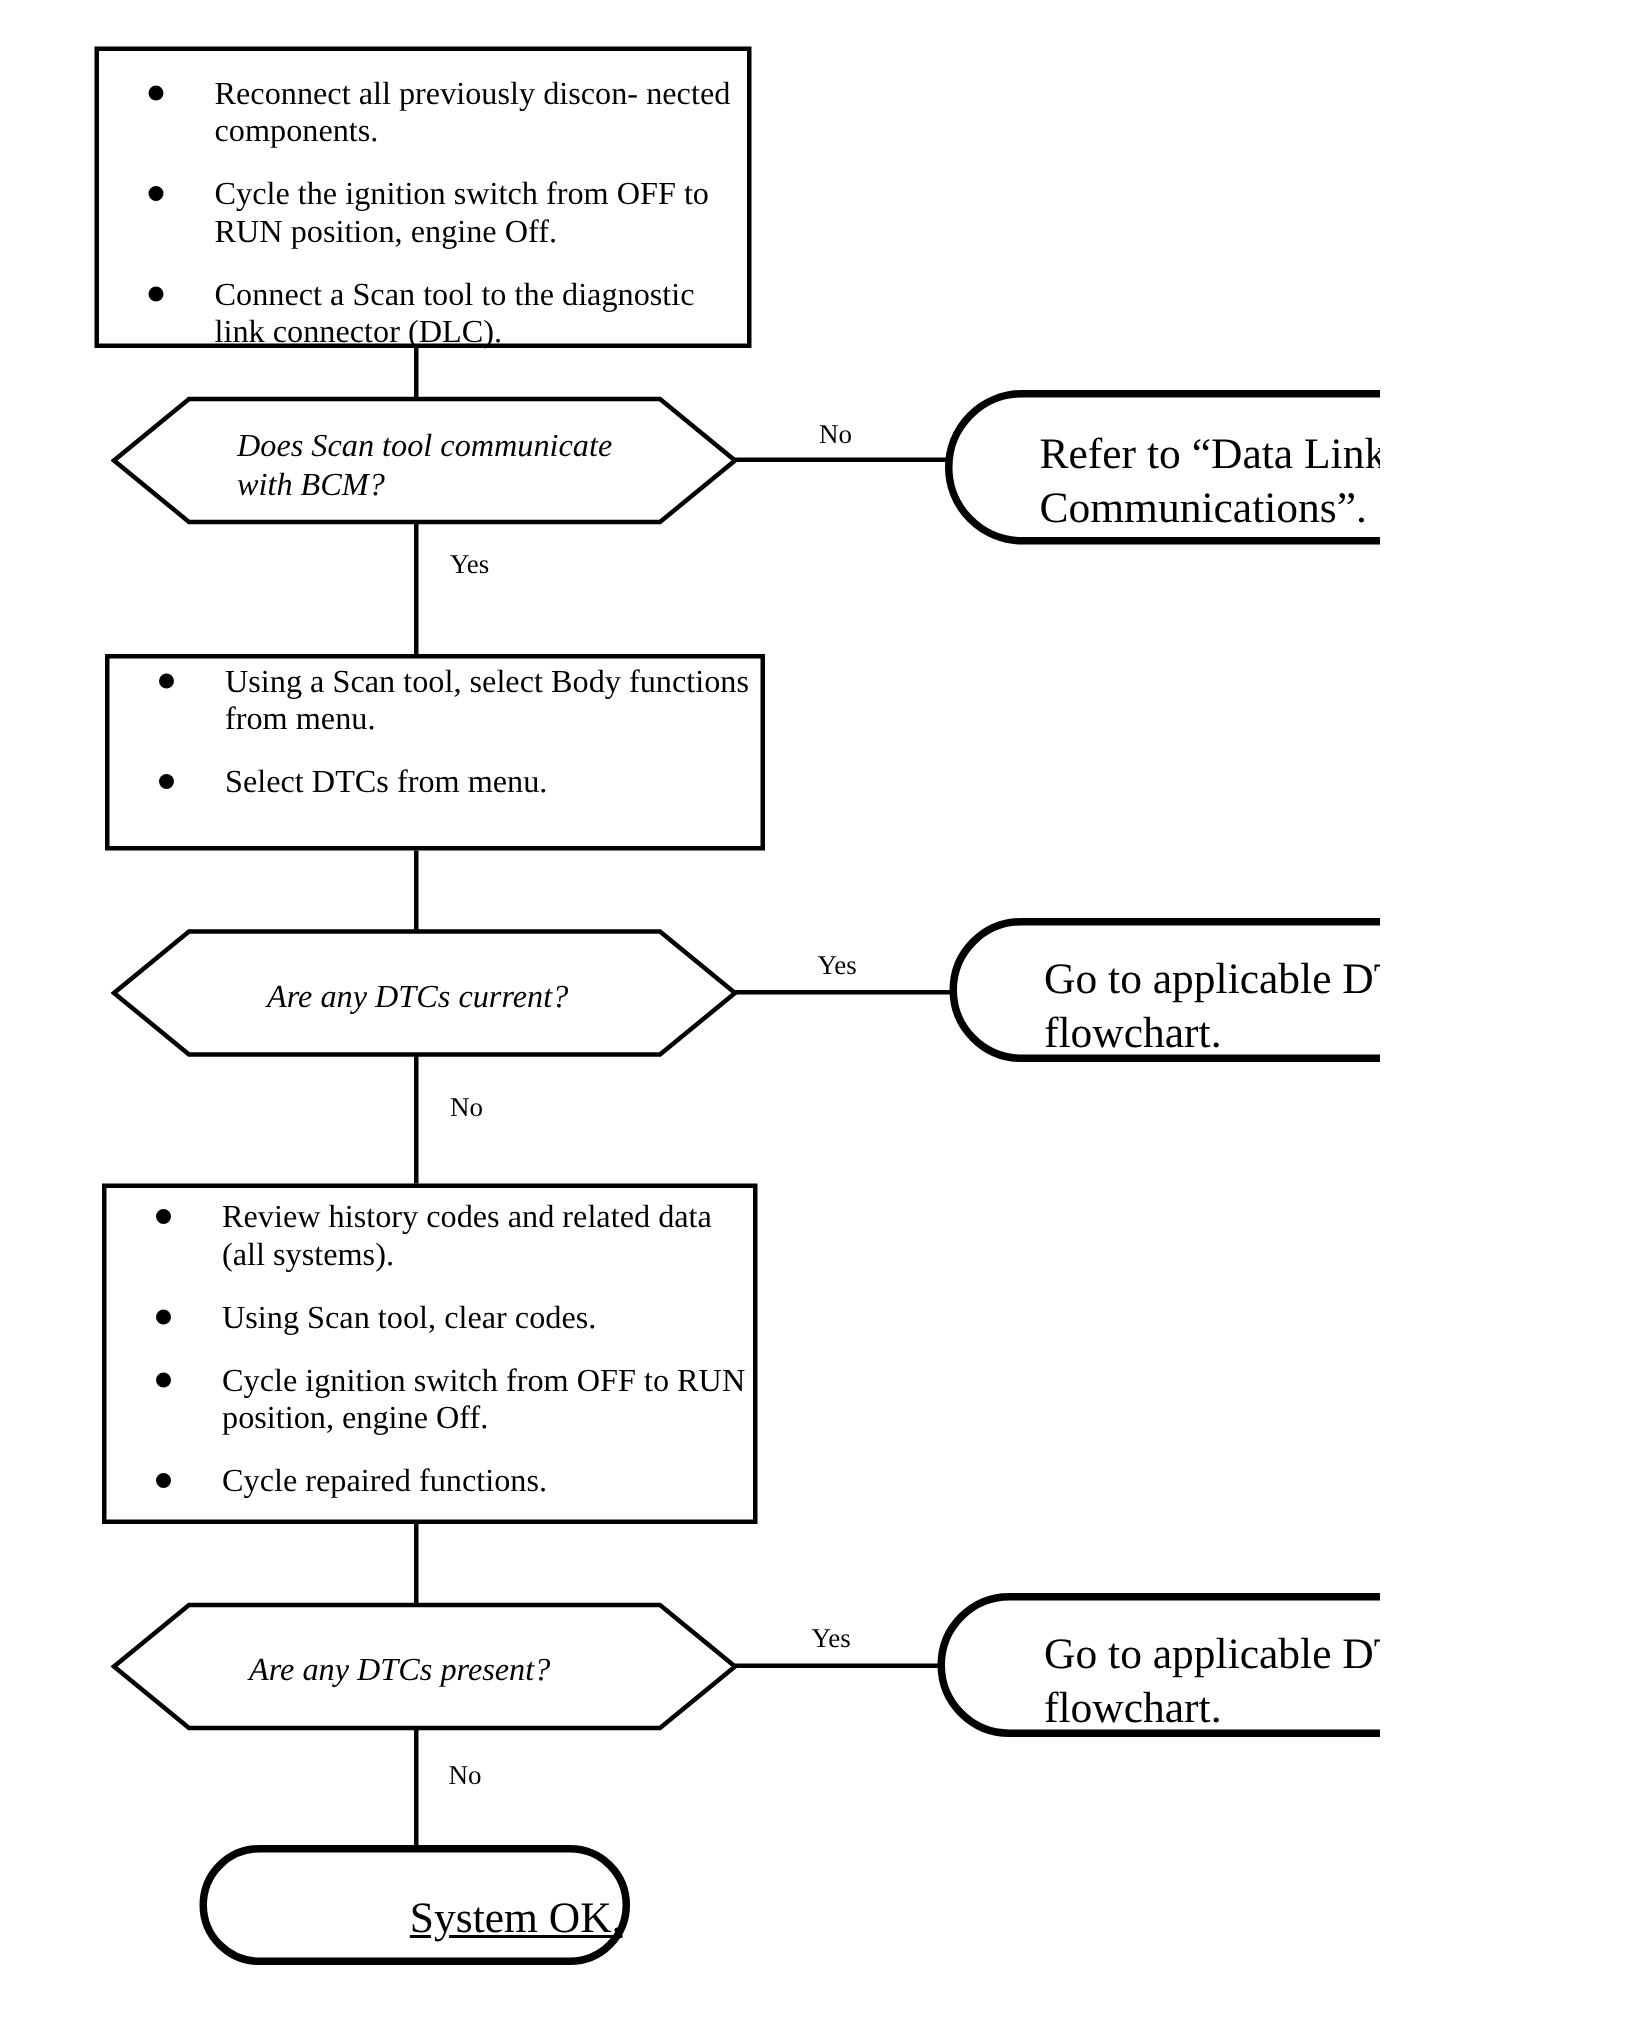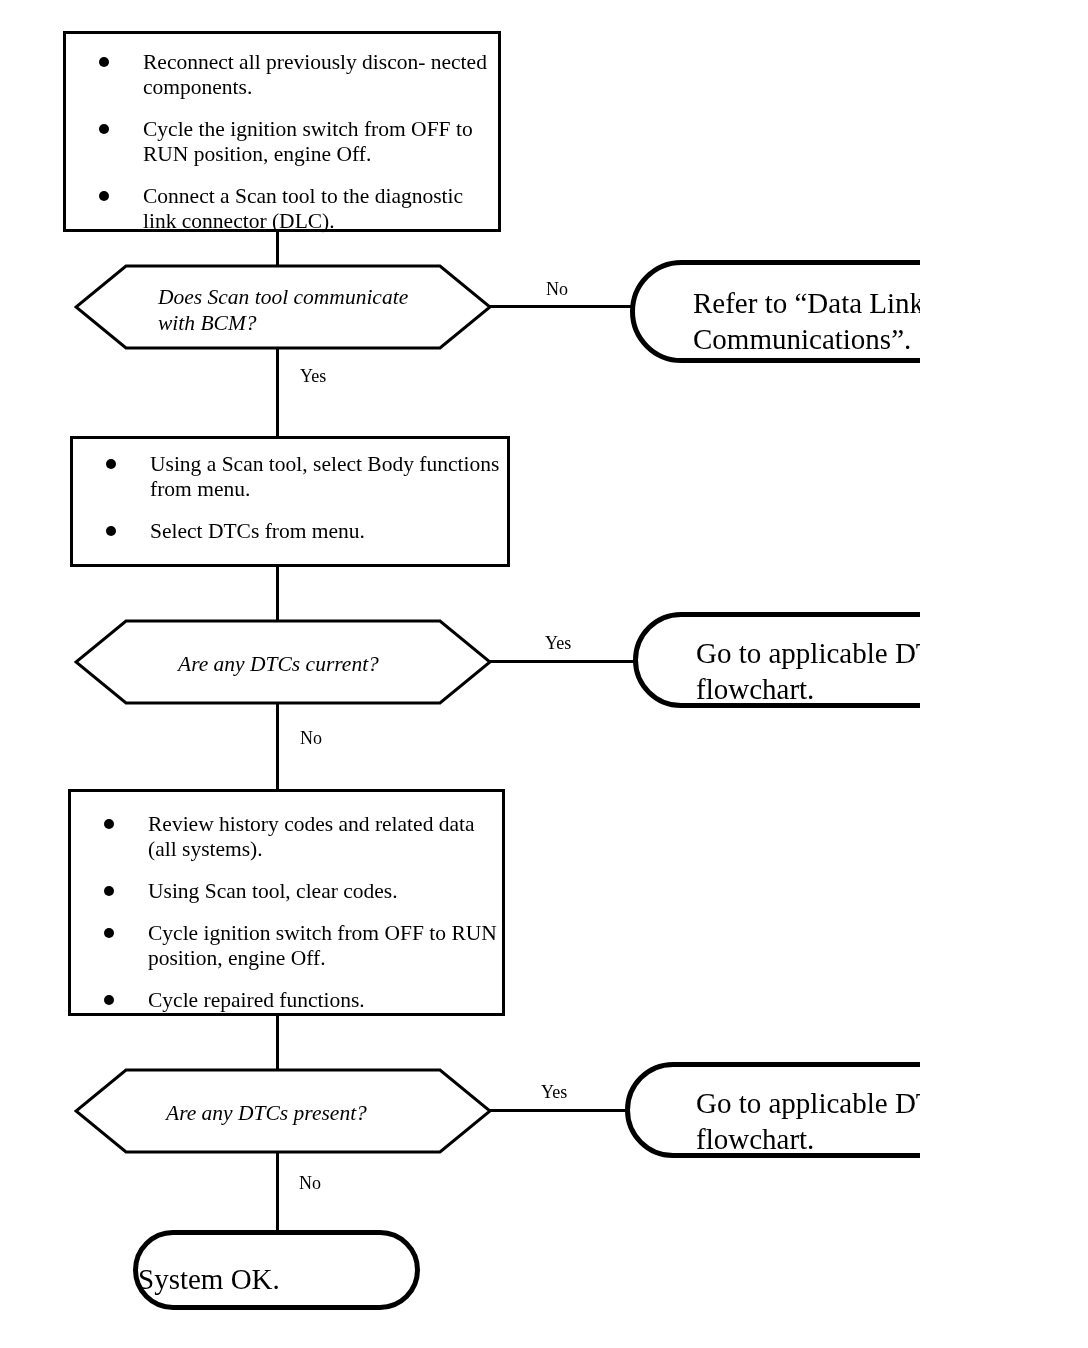--- a/index.html
+++ b/index.html
@@ -96,21 +96,22 @@
     background: #fff;
   }
   .terminator-text {
     position: absolute;
     font-size: 29px;
     line-height: 1.25;
     white-space: pre-line;
   }
   .terminator-text.centered {
     width: 100%;
-    text-align: left;
+    text-align: right;
+    text-decoration: underline;
   }
 </style>
 </head>
 <body>
 
 <div id="page">
 
   <div class="proc-box" style="left:63px; top:31px; width:438px; height:201px;">
     <ul class="bullet-list" style="padding-top:16px;">
       <li class="bullet-item">
@@ -146,21 +147,21 @@
 
   <div class="terminator" style="left:630px; top:260px; width:370px; height:103px; border-radius:52px;">
     <div class="terminator-text" style="left:58px; top:20px; width:290px;">Refer to “Data Link
 Communications”.</div>
   </div>
 
   <div class="vline" style="left:276px; top:348px; height:90px;"></div>
   <div class="branch-label" style="left:300px; top:367px;">Yes</div>
 
   <div class="proc-box" style="left:70px; top:436px; width:440px; height:131px;">
-    <ul class="bullet-list" style="padding-top:13px;font-family:Liberation Serif, serif;">
+    <ul class="bullet-list" style="padding-top:3px;font-family:Liberation Serif, serif;">
       <li class="bullet-item">
         <span class="bullet-dot"></span>
         <span>Using a Scan tool, select Body
 functions from menu.</span>
       </li>
       <li class="bullet-item">
         <span class="bullet-dot"></span>
         <span>Select DTCs from menu.</span>
       </li>
     </ul>
@@ -180,21 +181,21 @@
 
   <div class="terminator" style="left:633px; top:612px; width:385px; height:96px; border-radius:48px;">
     <div class="terminator-text" style="left:58px; top:18px; width:300px;">Go to applicable DTC
 flowchart.</div>
   </div>
 
   <div class="vline" style="left:276px; top:703px; height:88px;"></div>
   <div class="branch-label" style="left:300px; top:729px;">No</div>
 
   <div class="proc-box" style="left:68px; top:789px; width:437px; height:227px;">
-    <ul class="bullet-list" style="padding-top:20px;">
+    <ul class="bullet-list" style="padding-top:7px;">
       <li class="bullet-item">
         <span class="bullet-dot"></span>
         <span>Review history codes and related data
 (all systems).</span>
       </li>
       <li class="bullet-item">
         <span class="bullet-dot"></span>
         <span>Using Scan tool, clear codes.</span>
       </li>
       <li class="bullet-item">

